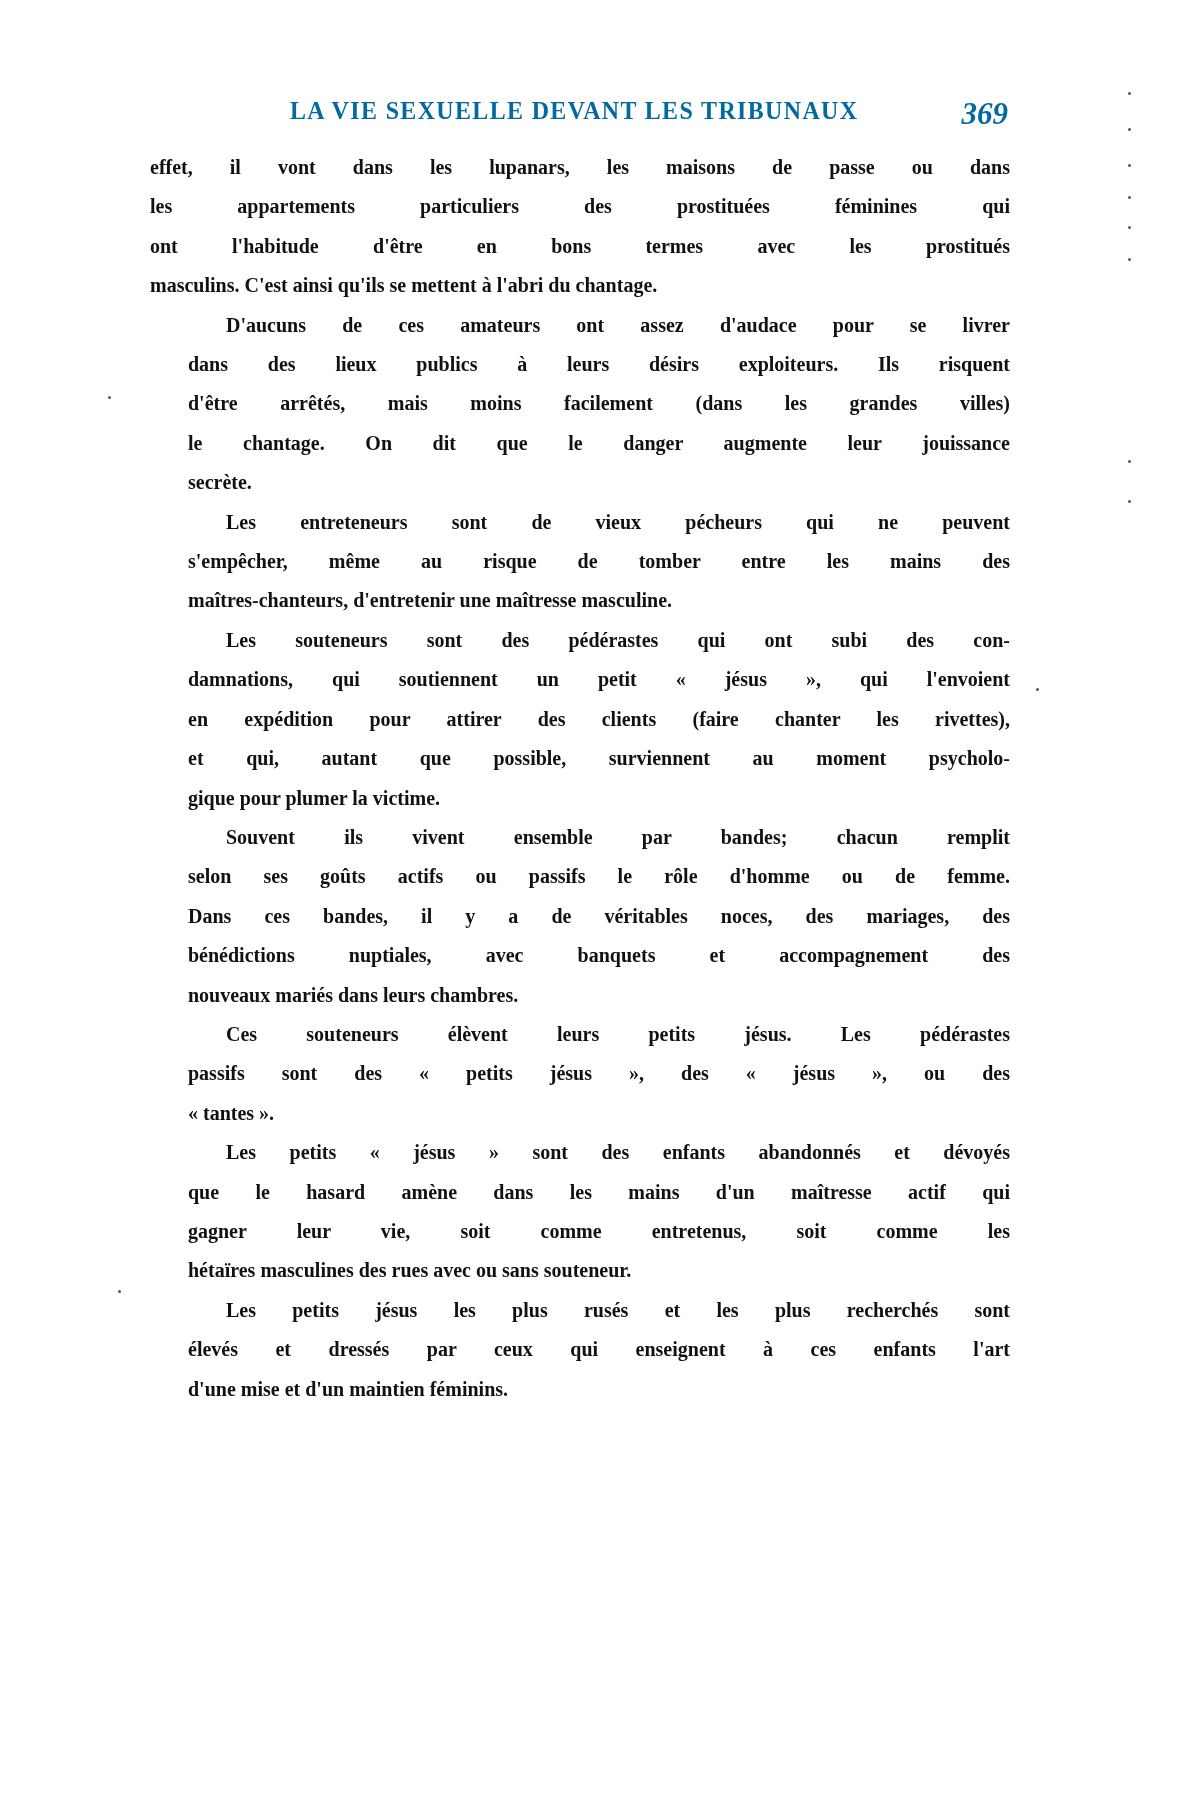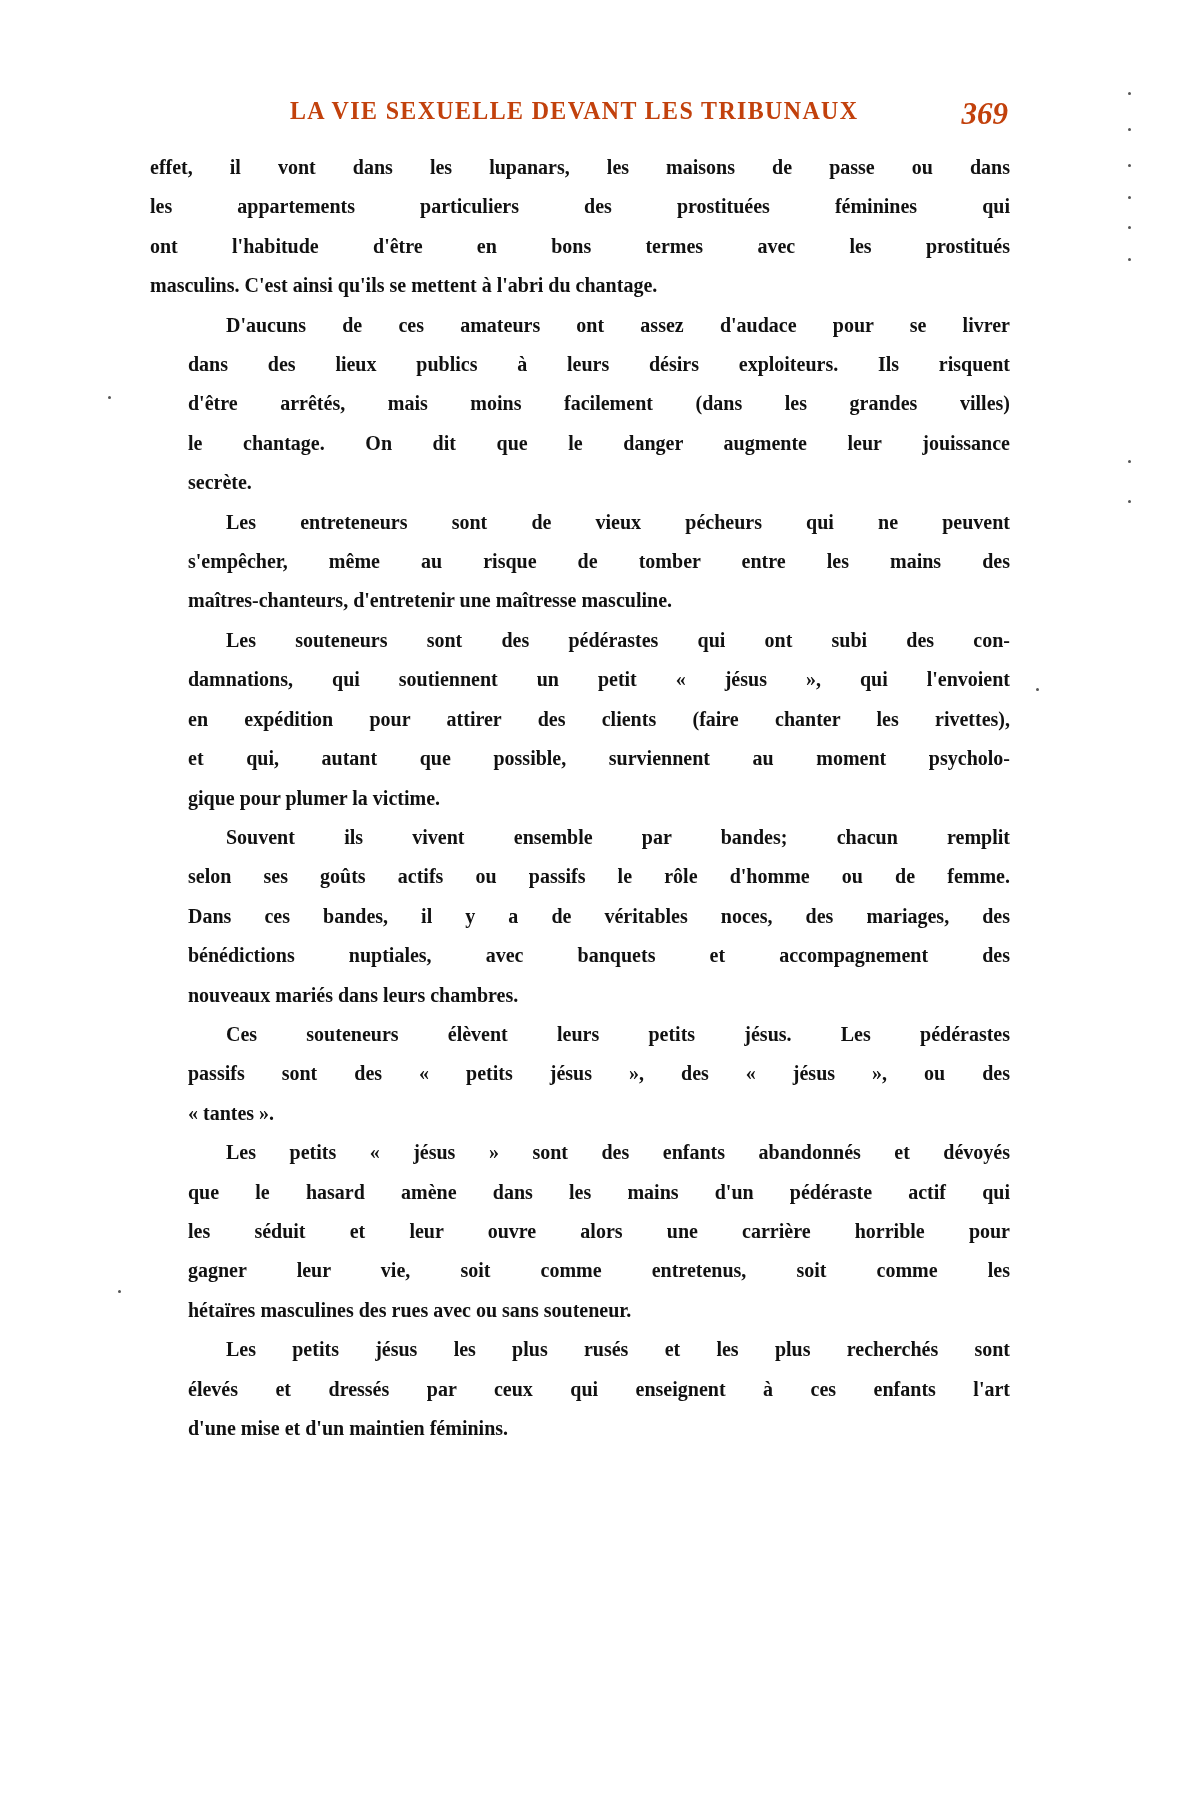--- a/index.html
+++ b/index.html
@@ -1,20 +1,20 @@
 <!DOCTYPE html>
 <html><head>
 <meta charset="utf-8">
 <style>
   html, body { margin: 0; padding: 0; background: #ffffff; }
   body { width: 1200px; height: 1800px; position: relative; overflow: hidden; }
   .page { position: absolute; left: 0; top: 0; width: 1200px; height: 1800px; background: #ffffff; }
   .running-head {
     position: absolute; left: 150px; top: 96px; width: 870px; height: 40px;
-    font-family: "Liberation Serif", serif; font-weight: bold; color: #c2410c; text-align: center;
+    font-family: "Liberation Serif", serif; font-weight: bold; color: #0369a1; text-align: center;
   }
   .running-title {
     position: absolute; left: 140px; top: 0; font-size: 26px; letter-spacing: 1.5px;
     transform: scaleX(0.92); transform-origin: left top;
   }
   .page-number { position: absolute; right: 12px; top: 0; font-size: 31px; font-style: italic; }
   .body-text {
     position: absolute; left: 150px; top: 148px; width: 860px;
     font-family: "Liberation Serif", serif; font-weight: bold; color: #111;
     font-size: 20px; line-height: 39.4px; text-align: justify;
@@ -77,22 +77,21 @@
     </p>
 
     <p class="para">
       <span class="line" style="padding-left:38px">Ces souteneurs élèvent leurs petits jésus. Les pédérastes</span>
       <span class="line">passifs sont des « petits jésus », des « jésus », ou des</span>
       <span class="line last">« tantes ».</span>
     </p>
 
     <p class="para">
       <span class="line" style="padding-left:38px">Les petits « jésus » sont des enfants abandonnés et dévoyés</span>
-      <span class="line">que le hasard amène dans les mains d'un pédéraste actif qui</span>
-      <span class="line">les séduit et leur ouvre alors une carrière horrible pour</span>
+      <span class="line">que le hasard amène dans les mains d'un maîtresse actif qui</span>
       <span class="line">gagner leur vie, soit comme entretenus, soit comme les</span>
       <span class="line last">hétaïres masculines des rues avec ou sans souteneur.</span>
     </p>
 
     <p class="para">
       <span class="line" style="padding-left:38px">Les petits jésus les plus rusés et les plus recherchés sont</span>
       <span class="line">élevés et dressés par ceux qui enseignent à ces enfants l'art</span>
       <span class="line last">d'une mise et d'un maintien féminins.</span>
     </p>
 

